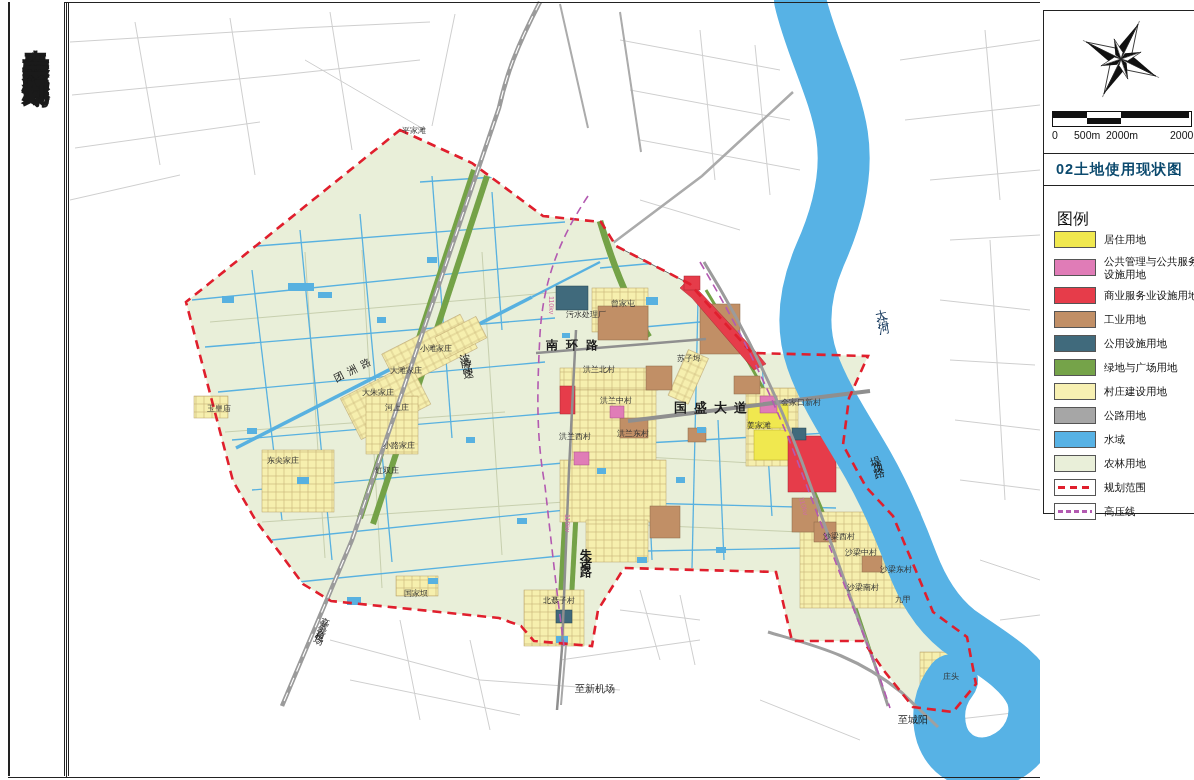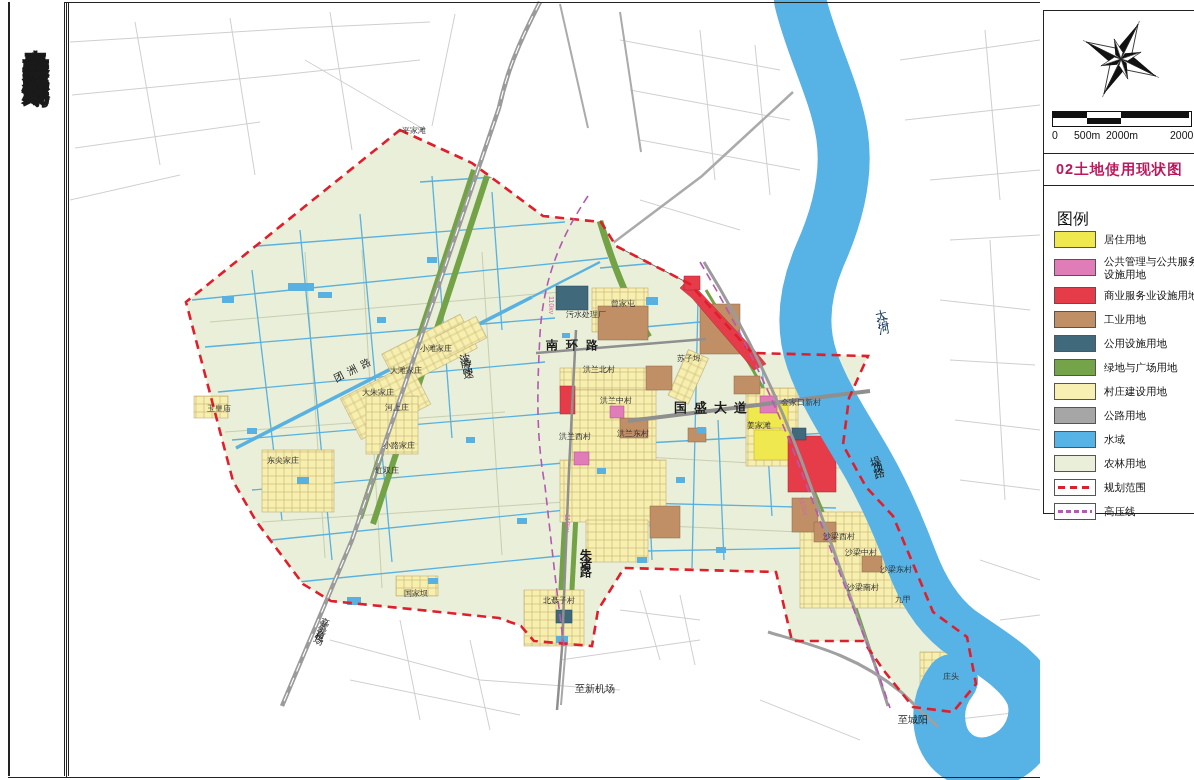--- a/index.html
+++ b/index.html
@@ -18,21 +18,21 @@
   #panelbox{position:absolute;left:3px;top:10px;width:160px;height:502px;
     border:1px solid #222;border-right:none;background:#fff;}
   #compasswrap{position:absolute;left:22px;top:2px;width:110px;height:92px;}
   #scalewrap{position:absolute;left:6px;top:98px;width:146px;height:44px;}
   #scalebar{position:absolute;left:2px;top:2px;width:138px;height:14px;border:1px solid #111;}
   #scalebar .seg{position:absolute;height:6px;}
   #scalelabels{position:absolute;left:2px;top:20px;width:142px;height:14px;font-size:10.5px;color:#111;}
   #scalelabels span{position:absolute;top:0;}
   #titlebox{position:absolute;left:0;top:142px;width:100%;height:31px;
     border-top:1px solid #222;border-bottom:1px solid #222;display:flex;align-items:center;}
-  #map-title{font-size:14.5px;color:#be185d;letter-spacing:1px;padding-left:12px;font-weight:bold;}
+  #map-title{font-size:14.5px;color:#0c4a6e;letter-spacing:1px;padding-left:12px;font-weight:bold;}
   #legend-title{position:absolute;left:13px;top:198px;font-size:16px;color:#111;}
   #legend-list{position:absolute;left:10px;top:220px;width:146px;display:flex;flex-direction:column;gap:7px;}
   .lrow{display:flex;align-items:center;}
   .lswatch{width:40px;height:15px;border:1px solid #555;flex:0 0 auto;margin-right:8px;
     display:flex;align-items:center;justify-content:center;background:#fff;}
   .lswatch .dline{width:34px;}
   .llabel{font-size:10.5px;line-height:1.2;color:#111;width:96px;}
 </style>
 </head>
 <body>

